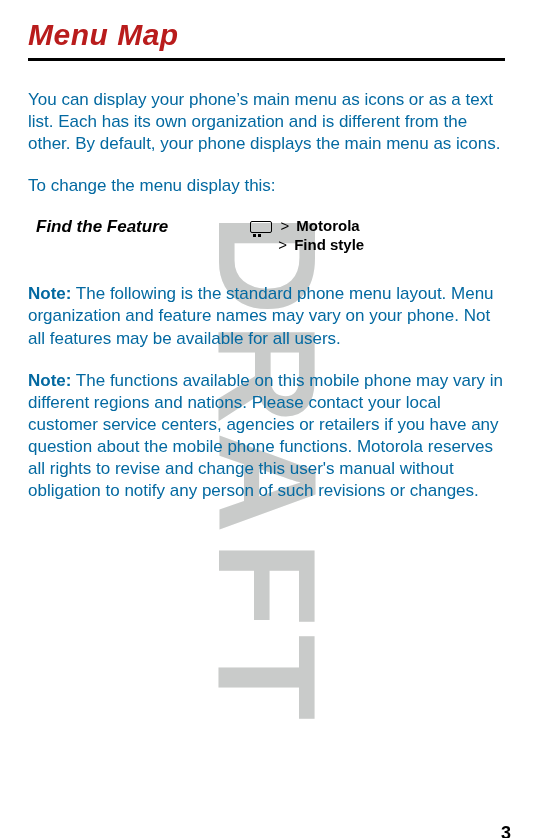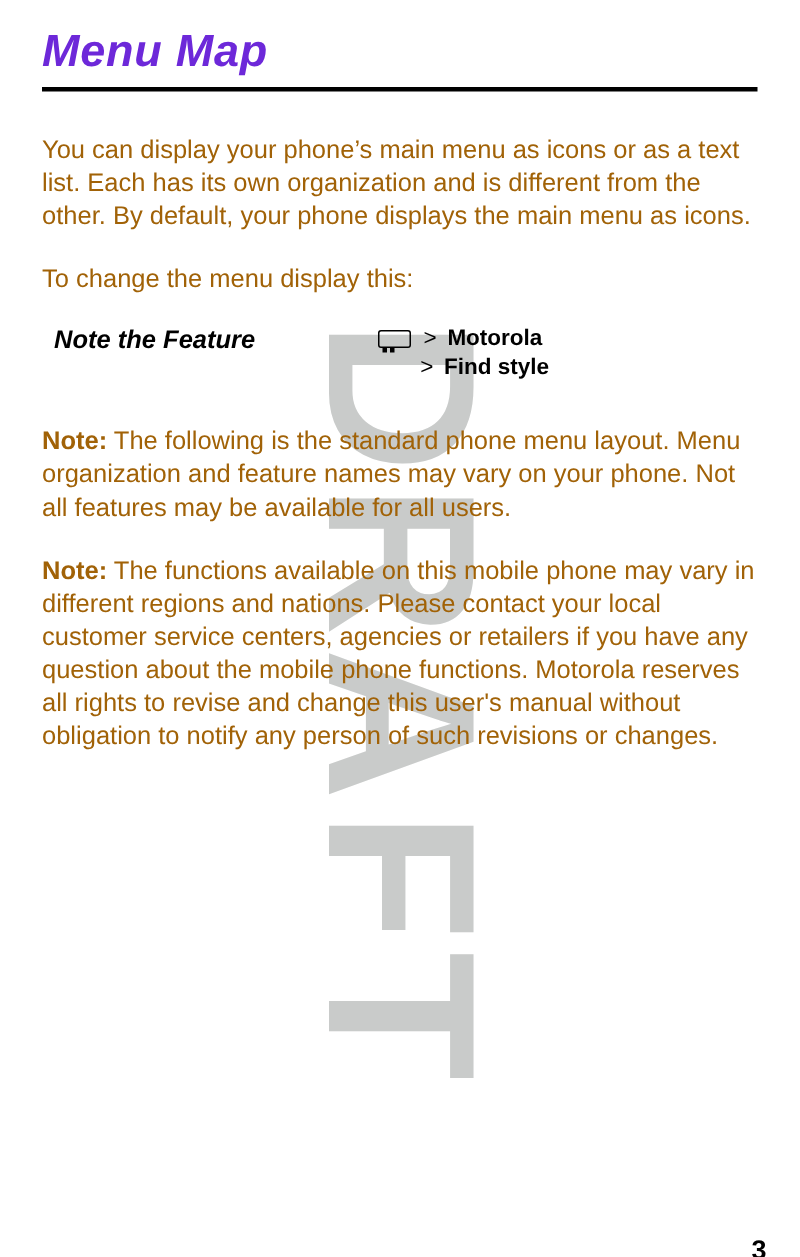--- a/index.html
+++ b/index.html
@@ -37,32 +37,32 @@
     position: relative;
     z-index: 1;
   }
   h1.title {
     font-family: Arial, Helvetica, sans-serif;
     font-weight: 900;
     font-style: italic;
     font-size: 30px;
     margin: 18px 0 6px 0;
     letter-spacing: 0.5px;
-    color: #6d28d9;
+    color: #b91c1c;
   }
   .rule {
     height: 3px;
     background: #000;
     margin: 0 0 28px 0;
   }
   p.body {
     font-size: 17px;
     line-height: 1.3;
     margin: 0 0 20px 0;
-    color: #a16207;
+    color: #0369a1;
   }
   .findrow {
     display: flex;
     align-items: flex-start;
     margin: 6px 0 30px 0;
   }
   .find-label {
     font-family: Arial, Helvetica, sans-serif;
     font-weight: 900;
     font-style: italic;
@@ -125,21 +125,21 @@
 
   <div class="content">
     <h1 class="title">Menu Map</h1>
     <div class="rule"></div>
 
     <p class="body">You can display your phone’s main menu as icons or as a text list. Each has its own organization and is different from the other. By default, your phone displays the main menu as icons.</p>
 
     <p class="body">To change the menu display this:</p>
 
     <div class="findrow">
-      <div class="find-label">Note the Feature</div>
+      <div class="find-label">Find the Feature</div>
       <div class="find-right">
         <div>
           <span class="menu-icon">
             <span class="dot"></span><span class="dot"></span>
           </span>
           <span class="gt">&gt;</span>
           <span class="path">Motorola</span>
         </div>
         <div class="path-line2">
           <span class="gt">&gt;</span>

